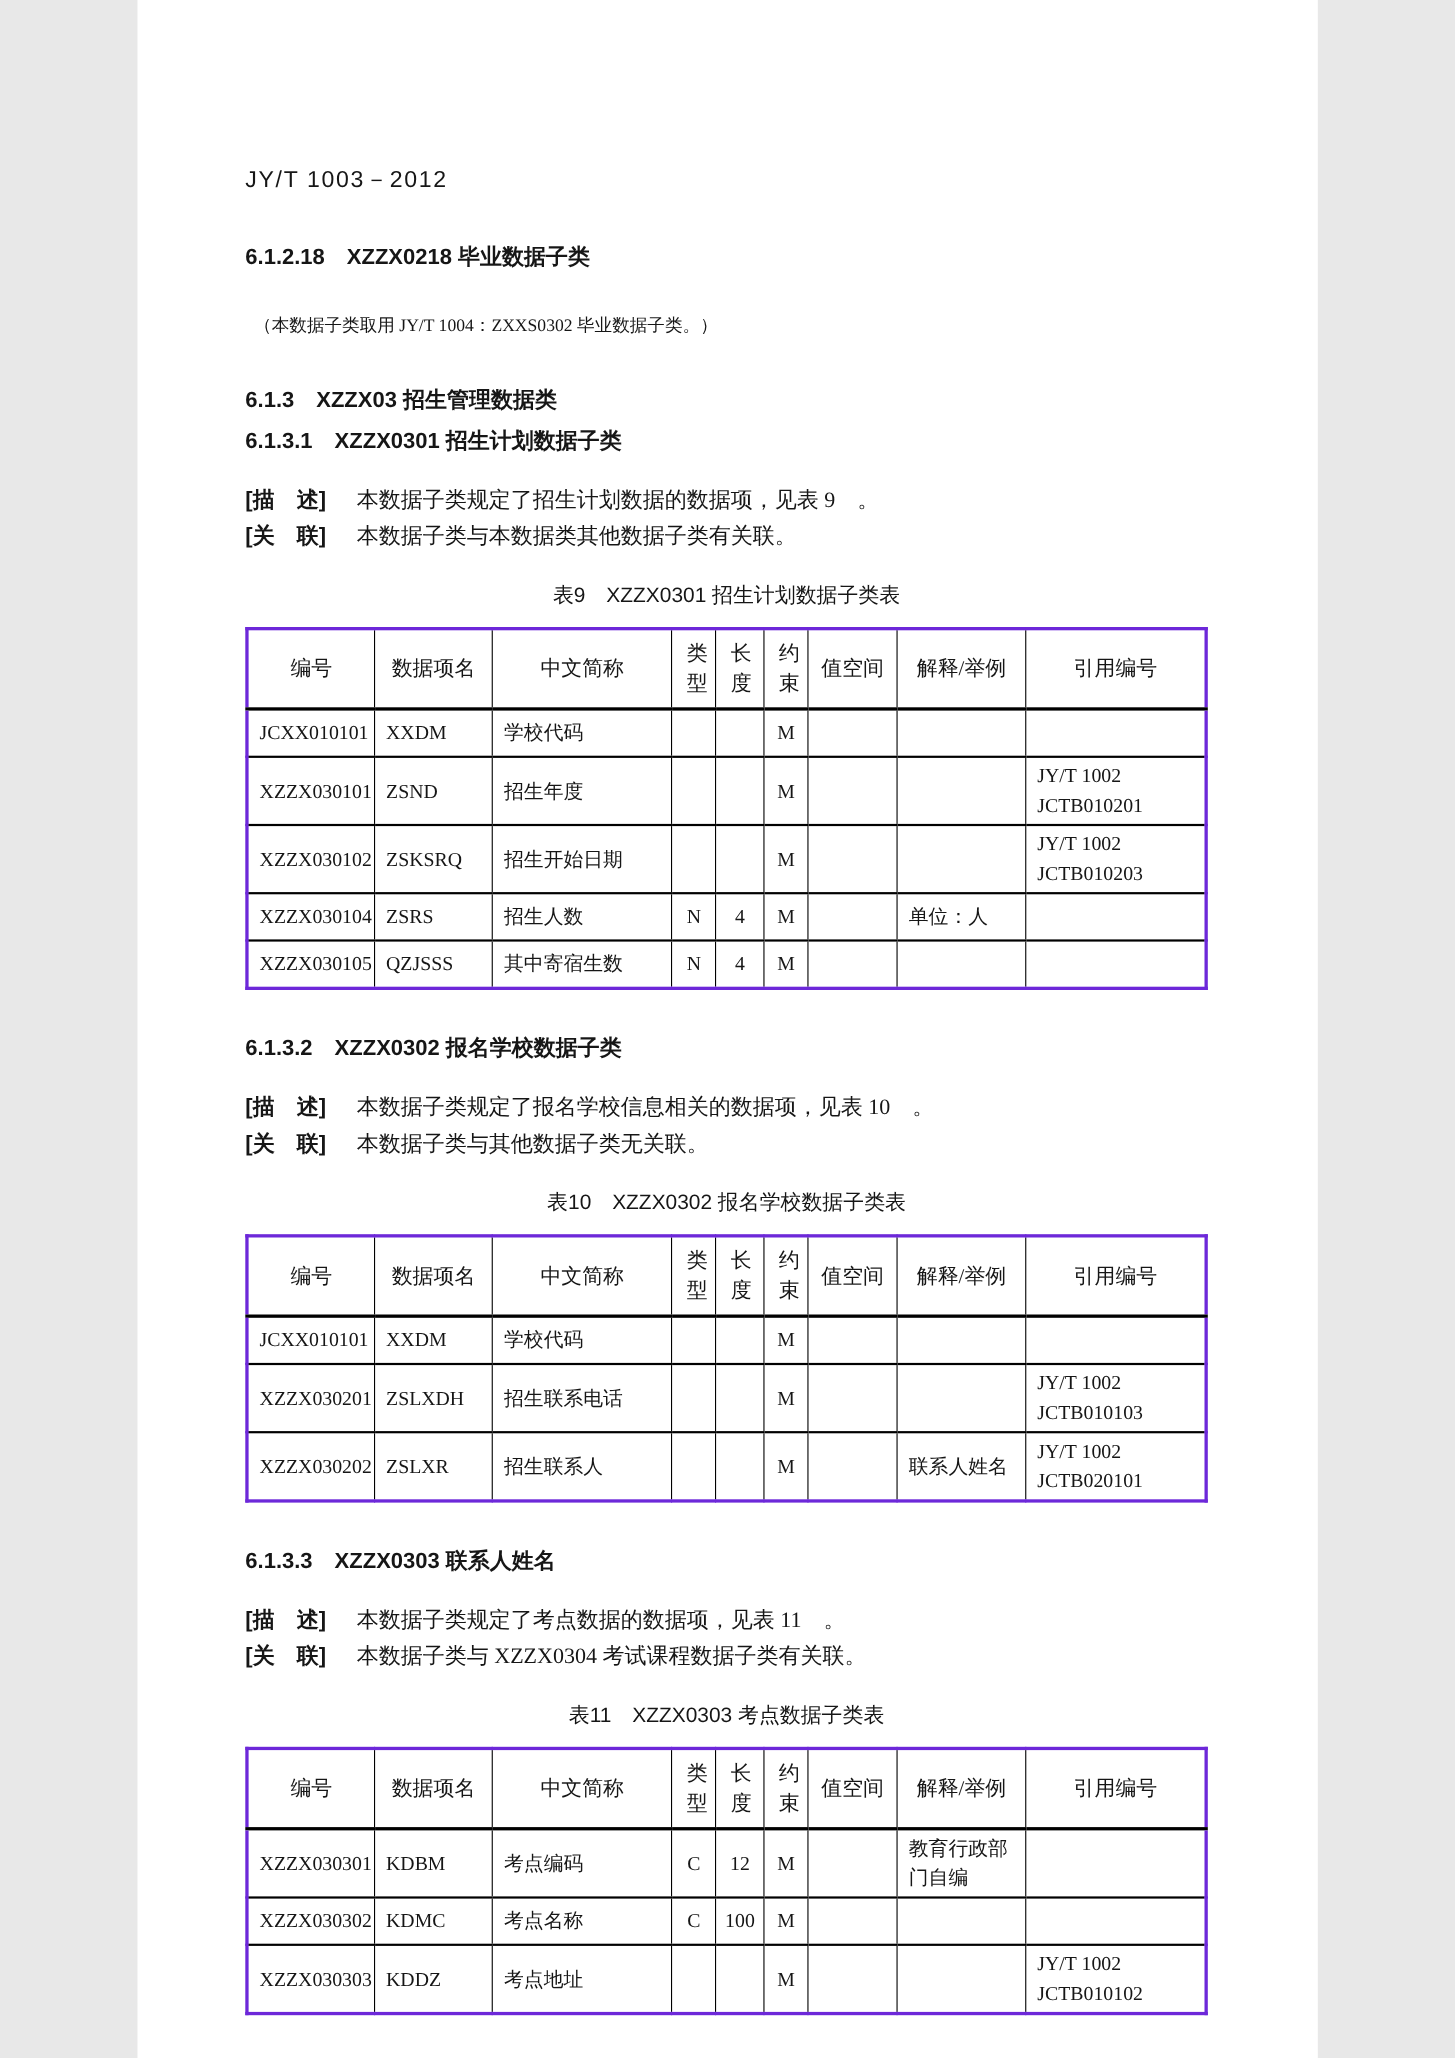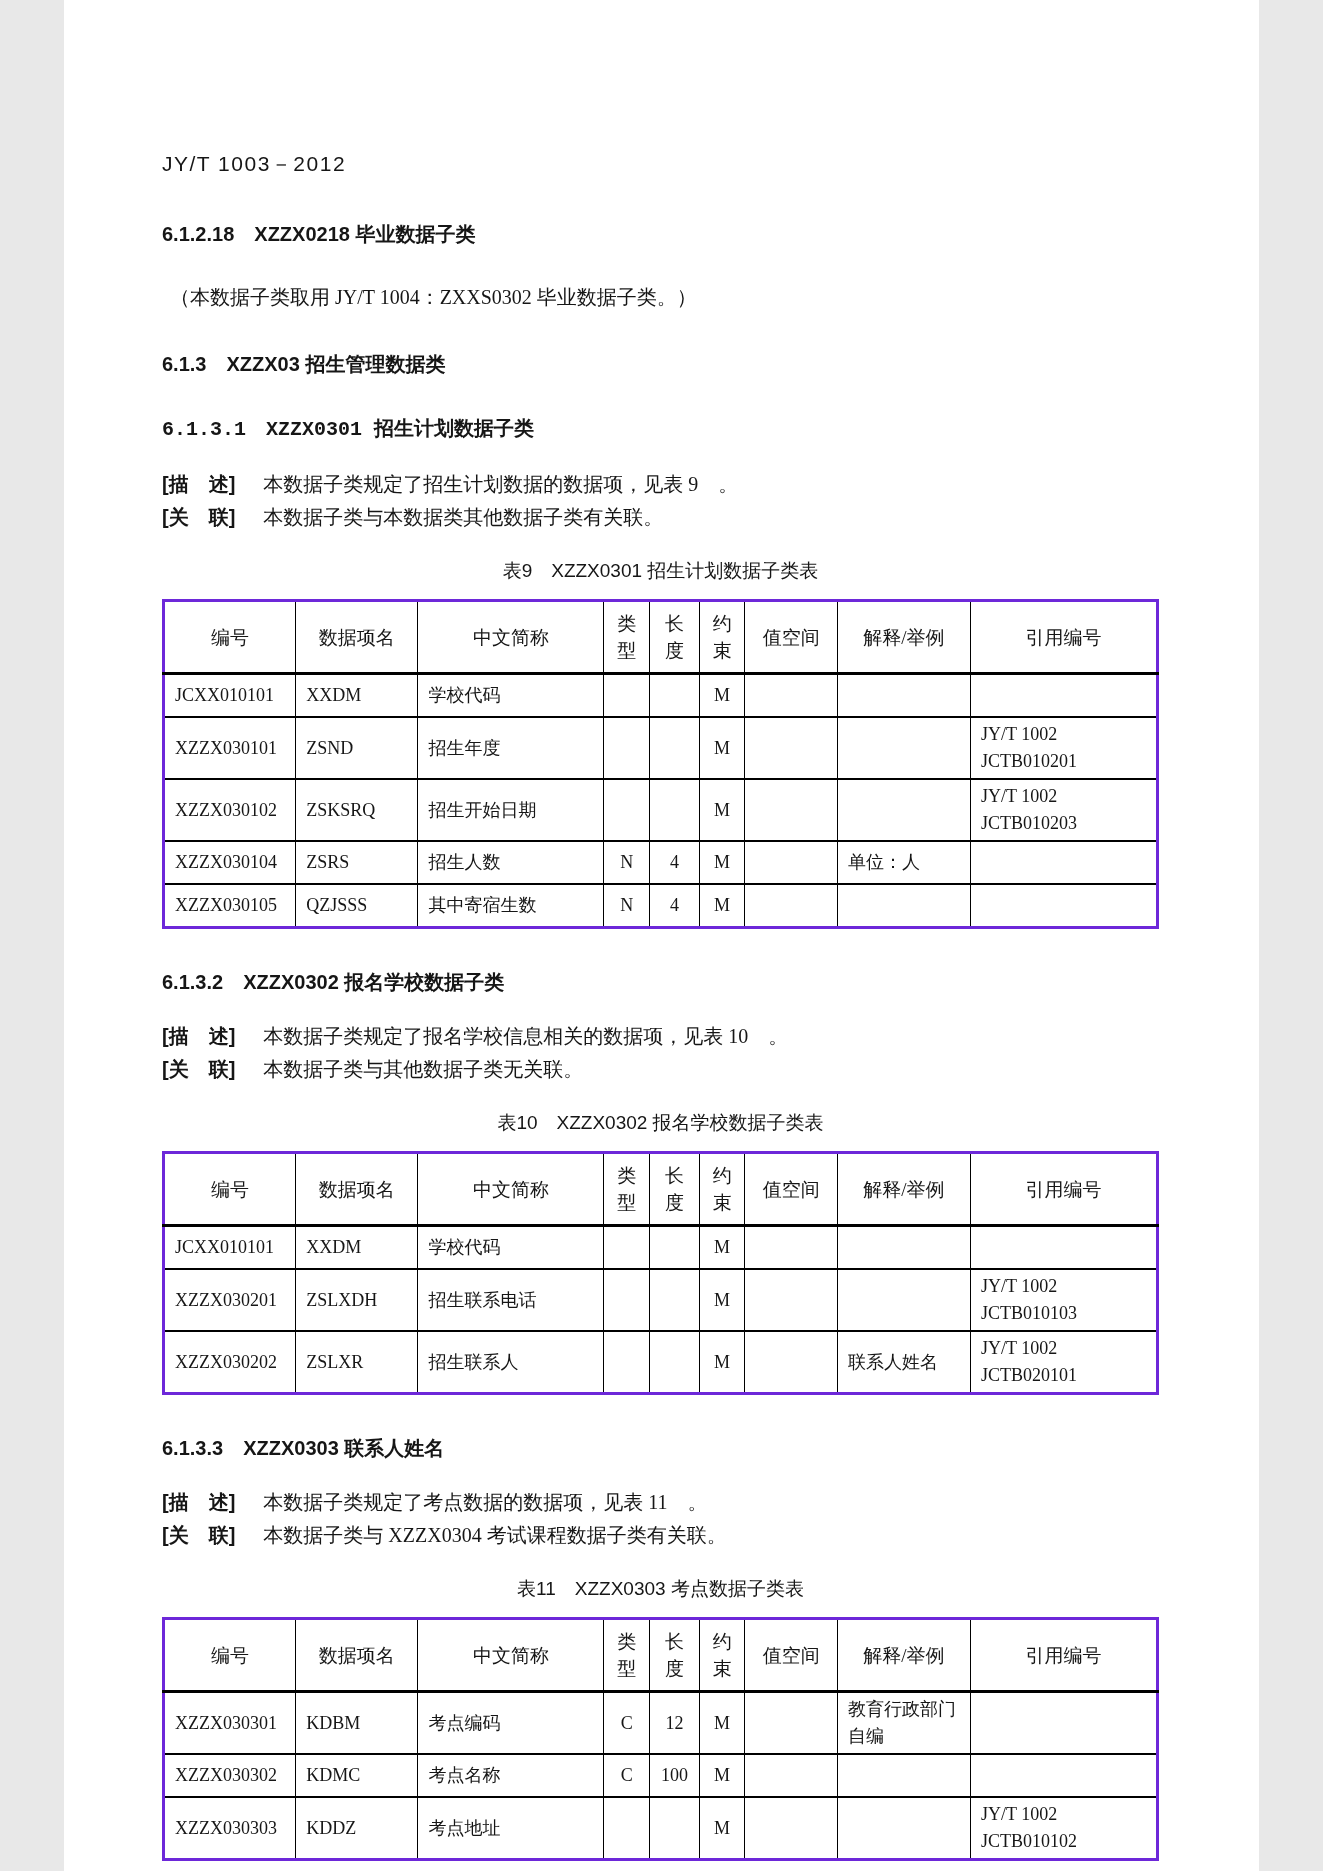--- a/index.html
+++ b/index.html
@@ -1,18 +1,18 @@
 <!DOCTYPE html>
 <html><head>
 <meta charset="utf-8">
 <style>
   html, body { margin: 0; padding: 0; background: #e8e8e8; }
   .page {
     position: relative;
-    width: 1195px;
+    width: 1073px;
     height: 1871px;
     background: #ffffff;
     margin: 0 auto;
     overflow: hidden;
     color: #161616;
     font-family: "Liberation Serif", "DejaVu Serif", serif;
   }
   .content {
     position: absolute;
     left: 98px;
@@ -29,24 +29,24 @@
   }
   .sec-heading {
     font-family: "Liberation Sans", "DejaVu Sans", sans-serif;
     font-weight: bold;
     font-size: 20px;
     line-height: 26px;
     margin: 0;
   }
   .h1 { margin-top: 45px; }
   .h2 { margin-top: 40px; }
-  .h3 { margin-top: 40px; font-family: Liberation Mono, monospace; }
+  .h3 { margin-top: 11px; }
   .note {
     margin: 36px 0 0 8px;
-    font-size: 20px;
+    font-size: 16px;
     line-height: 28px;
   }
   .meta { margin: 25px 0 0 0; }
   .meta-line { font-size: 20px; line-height: 33px; }
   .meta-label {
     font-family: "Liberation Sans", "DejaVu Sans", sans-serif;
     font-weight: bold;
     margin-right: 28px;
   }
   .tcaption {

